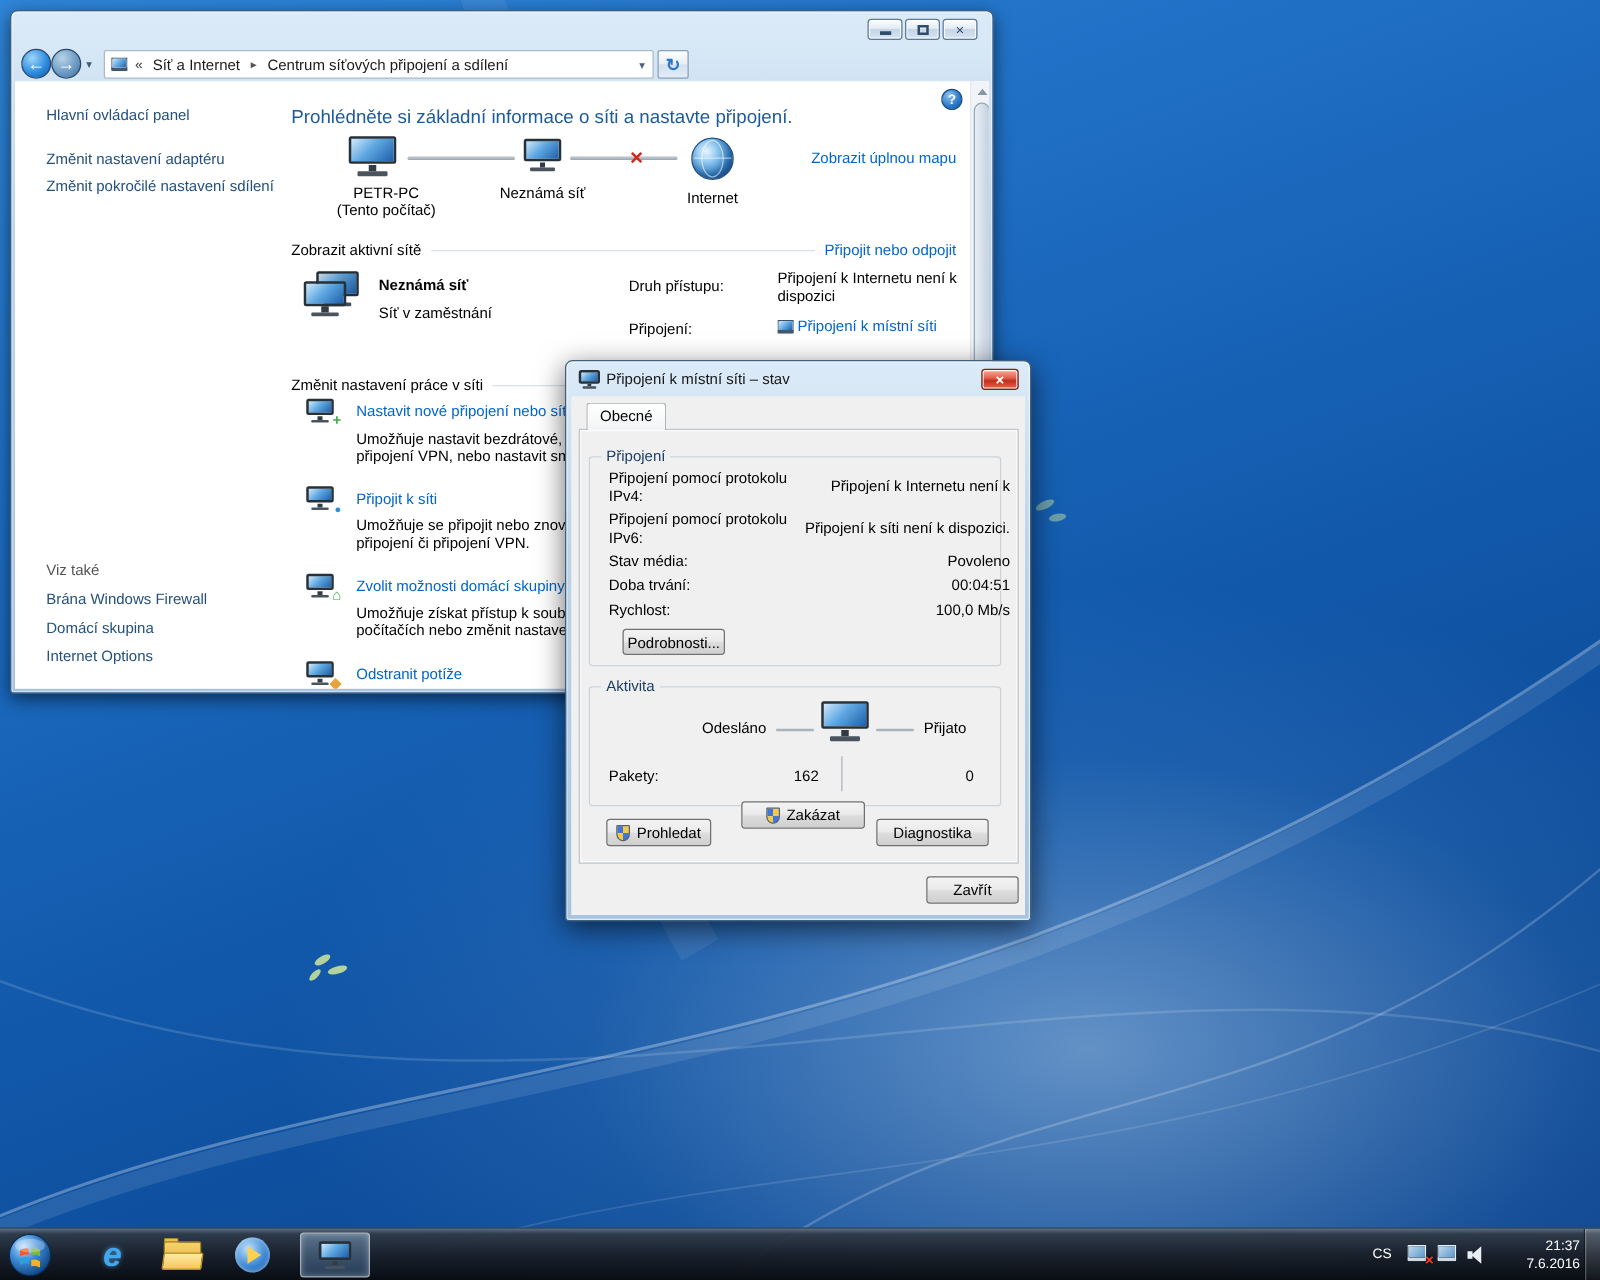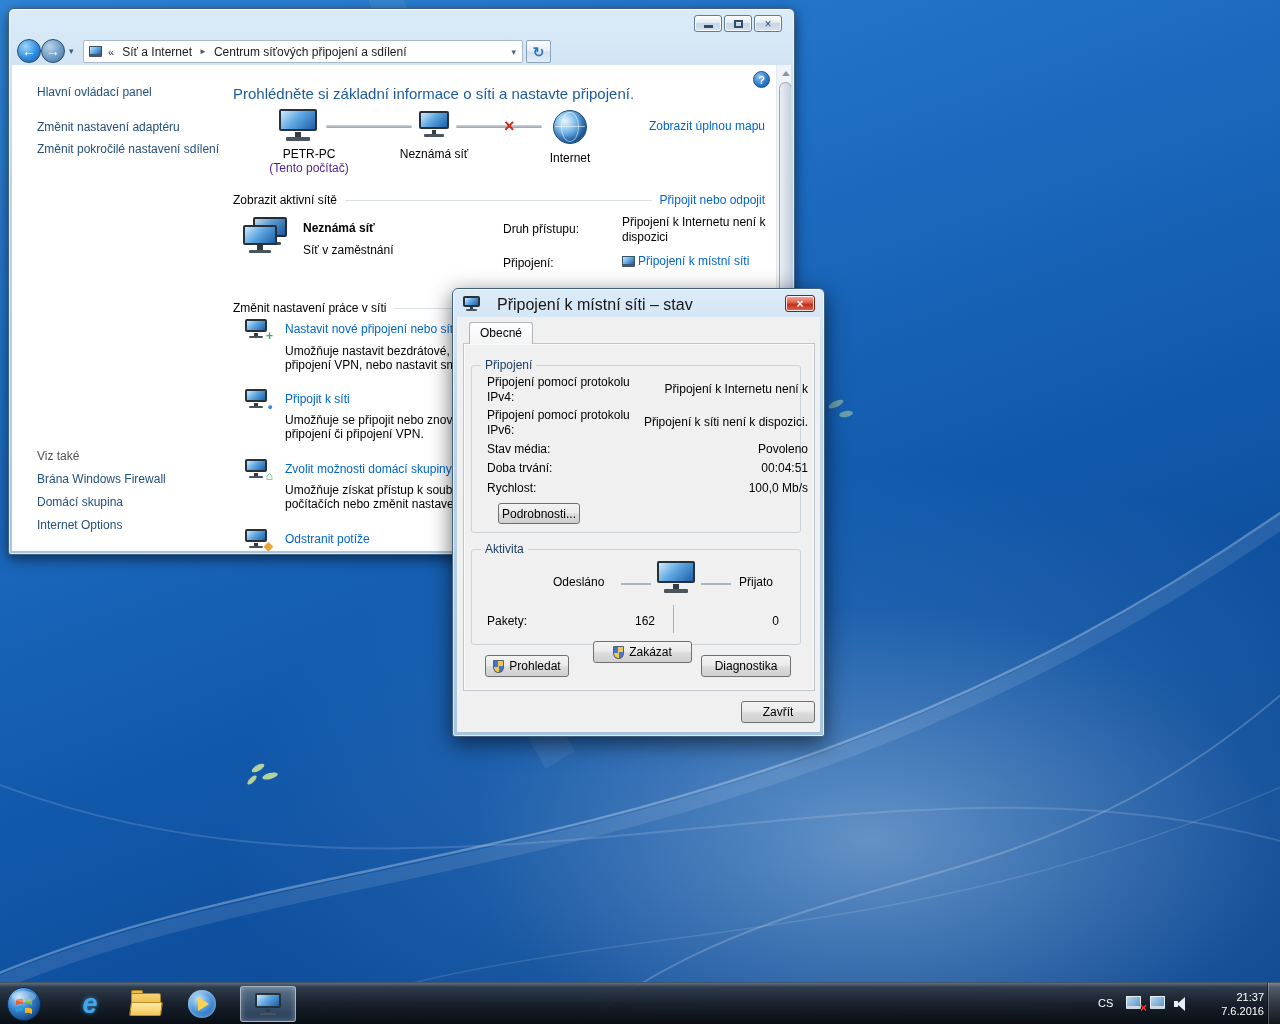--- a/index.html
+++ b/index.html
@@ -71,39 +71,39 @@
 
   .globe{position:absolute;border-radius:50%;border:1px solid #1c4a7c;
     background:radial-gradient(circle at 35% 32%,#eaf7ff 0%,#8cc6ee 30%,#3584cc 65%,#1b5694 100%);
     box-shadow:inset -3px -4px 7px rgba(0,25,60,.4)}
   .globe:before{content:"";position:absolute;left:22%;right:22%;top:3%;bottom:3%;border:1px solid rgba(255,255,255,.55);border-radius:50%}
   .globe:after{content:"";position:absolute;left:3%;right:3%;top:47%;height:1px;background:rgba(255,255,255,.55)}
 
   .mapline{position:absolute;height:3px;border-radius:2px;background:linear-gradient(#ccd4db,#99a4ae)}
   .redx{position:absolute;color:#cf2a1c;font-size:18px;font-weight:bold;line-height:1}
   .maplabel{position:absolute;width:110px;text-align:center}
-  .sub{color:#4c1d95}
+  .sub{color:#000000}
 
   .badge{position:absolute;right:-6px;bottom:-4px;font-weight:bold;font-size:12px;line-height:1}
 
   
   .sb{position:absolute;top:0;bottom:0;width:17px;background:#f0f3f7;border-left:1px solid #e2e8ee}
   .sb-btn{position:absolute;left:1px;width:15px;height:16px;display:flex;align-items:center;justify-content:center}
   .tri-up{width:0;height:0;border-left:4px solid transparent;border-right:4px solid transparent;border-bottom:5px solid #8796a8}
   .tri-dn{width:0;height:0;border-left:4px solid transparent;border-right:4px solid transparent;border-top:5px solid #8796a8}
   .sb-thumb{position:absolute;left:2px;width:13px;border:1px solid #98a7b8;border-radius:7px;
     background:linear-gradient(90deg,#e8eef5,#c6d2e0)}
 
   .helpbtn{position:absolute;width:17px;height:17px;border-radius:50%;border:1px solid #1a4e86;
     background:radial-gradient(circle at 35% 30%,#8ec4f2,#2a77c8 60%,#155a9e);color:#fff;font-weight:bold;font-size:11px;
     display:flex;align-items:center;justify-content:center;cursor:pointer}
 
   
   .dlg-client{position:absolute;left:4px;right:4px;top:28px;bottom:4px;background:#f0f0f0}
-  .dlg-title{position:absolute;left:44px;top:7px;font-size:16px;color:#161616;white-space:nowrap}
+  .dlg-title{position:absolute;left:32px;top:7px;font-size:12px;color:#161616;white-space:nowrap}
   .tab{position:absolute;left:12px;top:5px;height:22px;padding:3px 10px;background:linear-gradient(#fff,#f2f4f5);
     border:1px solid #aeb4ba;border-bottom:none;border-radius:3px 3px 0 0;z-index:2;cursor:pointer}
   .tabpage{position:absolute;background:#f0f0f0;border:1px solid #bfc5cb;box-shadow:inset 0 0 0 1px #fbfbfb}
   .group{position:absolute;border:1px solid #ccd4da;border-radius:3px}
   .glabel{position:absolute;background:#f0f0f0;padding:0 4px;color:#1c3f66}
   .dval{position:absolute;right:12px;text-align:right;white-space:nowrap}
   .btn{position:absolute;border:1px solid #707070;border-radius:3px;font-size:12px;color:#000;cursor:pointer;
     background:linear-gradient(#f3f3f3,#ebebeb 45%,#dcdcdc 55%,#cfcfcf);
     display:flex;align-items:center;justify-content:center;gap:5px}
   .shield{width:11px;height:13px;border:1px solid #55606b;border-radius:1px 1px 45% 45%;
@@ -341,21 +341,21 @@
       <div class="abs" style="left:30px;top:144px">Doba trvání:</div>
       <div class="dval" style="top:144px">00:04:51</div>
       <div class="abs" style="left:30px;top:164px">Rychlost:</div>
       <div class="dval" style="top:164px">100,0 Mb/s</div>
       <div class="btn" style="left:41px;top:186px;width:82px;height:21px">
           <span>Podrobnosti...</span>
         </div>
 
       <div class="group" style="left:14px;top:232px;width:330px;height:96px"></div>
       <div class="glabel" style="left:24px;top:225px">Aktivita</div>
-      <div class="abs" style="left:96px;top:258px;width:60px;">Odesláno</div>
+      <div class="abs" style="left:96px;top:258px;width:60px;text-align:right">Odesláno</div>
       <div class="hconn" style="left:164px;top:266px;width:30px"></div>
       <div class="mon" style="left:200px;top:244px;width:38px;height:32px">
           <i class="s"></i>
           <i class="n"></i>
           <i class="b"></i>
         </div>
       <div class="hconn" style="left:244px;top:266px;width:30px"></div>
       <div class="abs" style="left:282px;top:258px">Přijato</div>
       <div class="abs" style="left:30px;top:297px">Pakety:</div>
       <div class="abs" style="left:120px;top:297px;width:78px;text-align:right">162</div>

